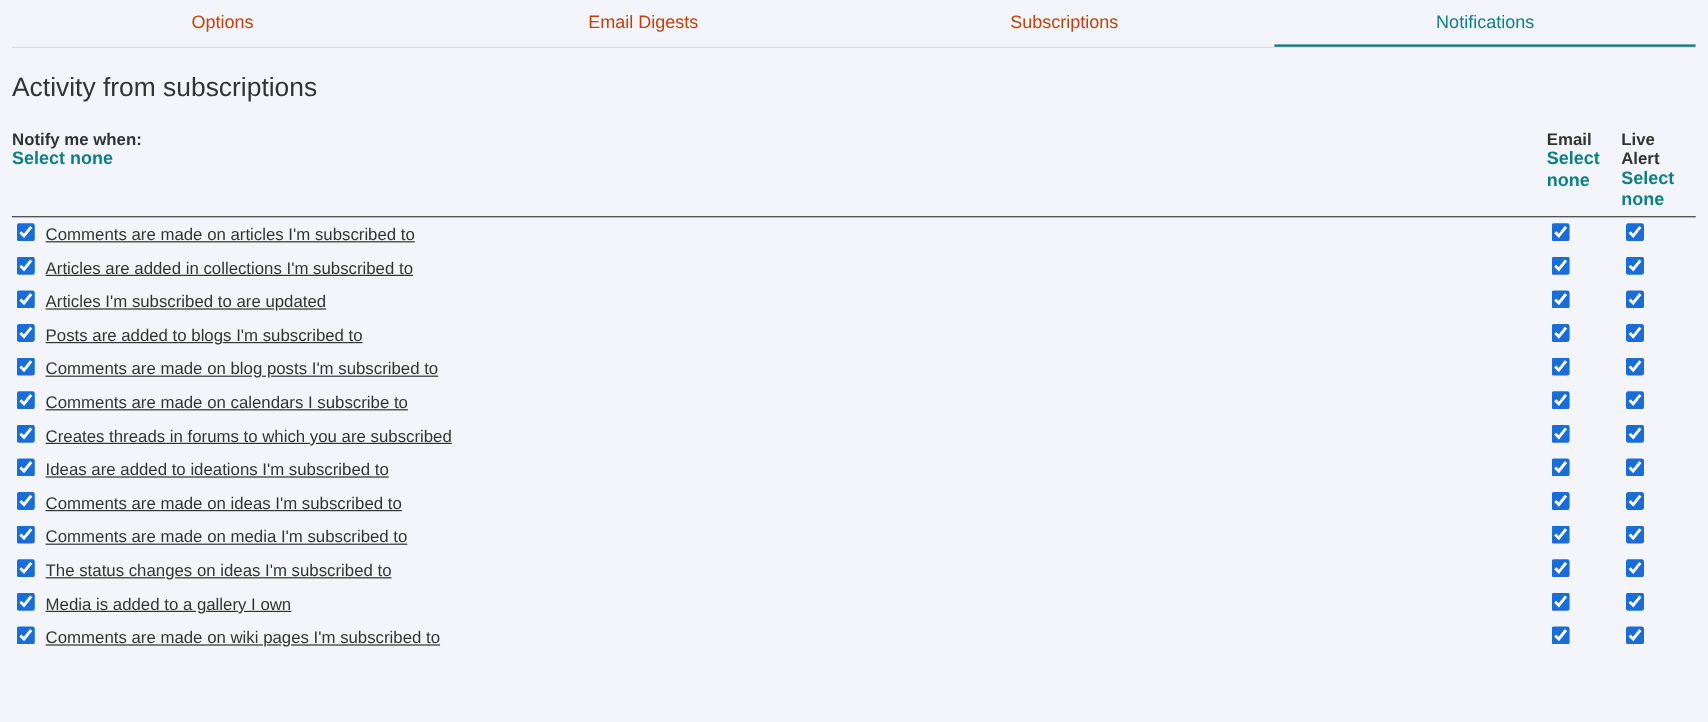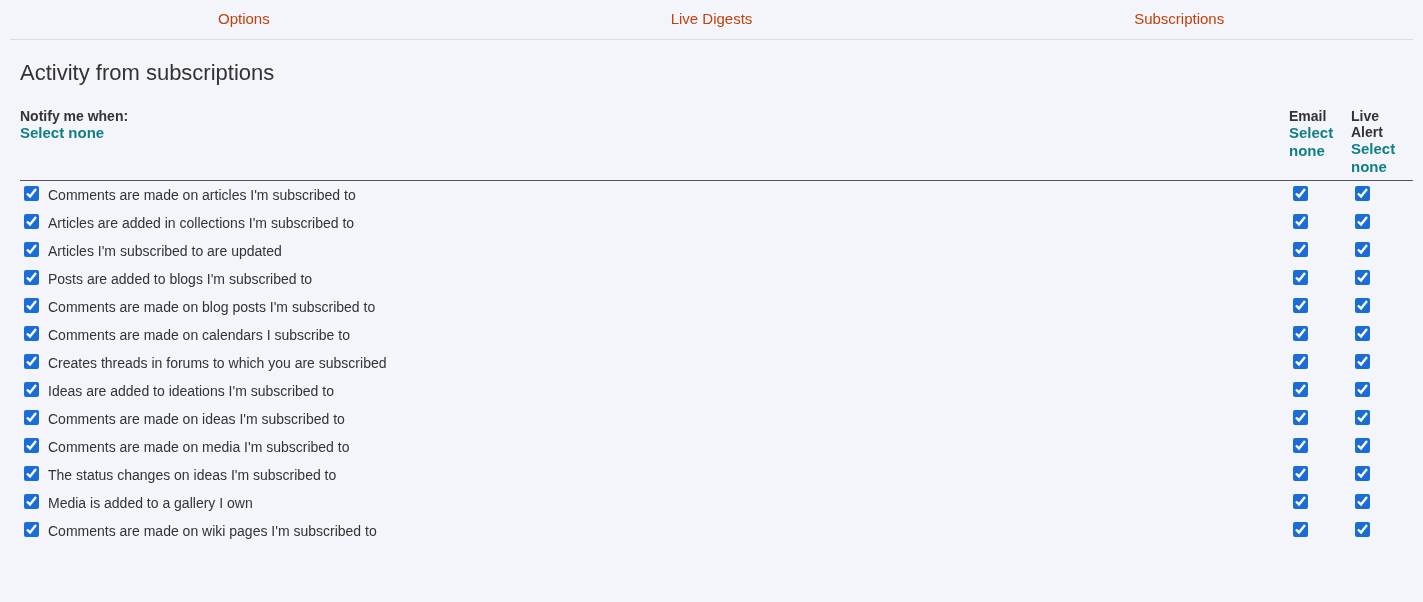--- a/index.html
+++ b/index.html
@@ -22,21 +22,21 @@
     color: #c2410c;
     cursor: pointer;
     font-size: 15px;
     border-bottom: 2px solid transparent;
   }
   .tabs .tab.active {
     color: #0f7f86;
     border-bottom: 2px solid #0f7f86;
   }
   .content {
-    padding: 20px 10px 10px 20px;
+    padding: 20px 10px 10px 10px;
   }
   h2.section-title {
     font-size: 22px;
     font-weight: 400;
     color: #333;
     margin-bottom: 22px;
   }
   table.notif {
     width: 100%;
     border-collapse: collapse;
@@ -64,20 +64,21 @@
   .select-none {
     color: #0f7f86;
     font-size: 15px;
     cursor: pointer;
     display: block;
     line-height: 1.2;
   }
   table.notif tbody td {
     padding: 5px 4px;
     vertical-align: middle;
+    text-decoration: underline;
   }
   table.notif tbody tr {
     height: 28px;
   }
   td.cb-cell {
     width: 24px;
     padding-left: 4px;
     padding-right: 4px;
   }
   td.label-cell {
@@ -92,22 +93,23 @@
     height: 15px;
     accent-color: #1a6dd6;
     cursor: pointer;
   }
 </style>
 </head>
 <body>
 
 <div class="tabs">
   <div class="tab">Options</div>
-  <div class="tab">Live Digests</div>
+  <div class="tab">Email Digests</div>
   <div class="tab">Subscriptions</div>
+  <div class="tab active">Notifications</div>
 </div>
 
 <div class="content">
   <h2 class="section-title">Activity from subscriptions</h2>
 
   <table class="notif">
     <thead>
       <tr>
         <th class="head-main" colspan="2">
           <span class="head-label">Notify me when:</span>

